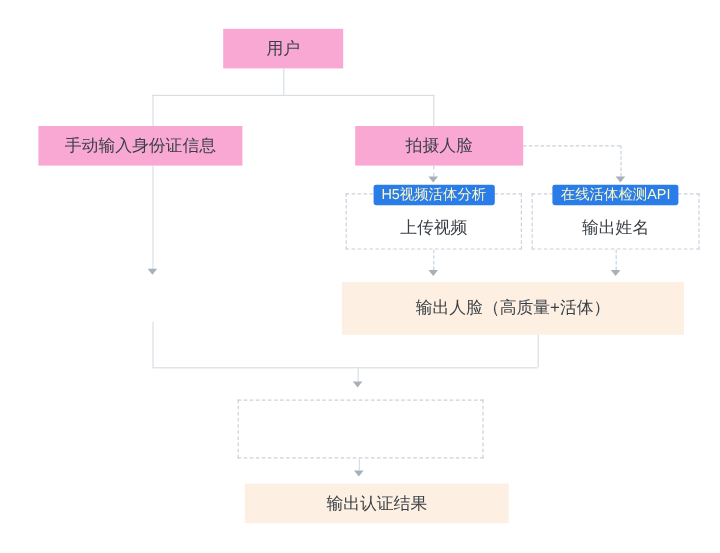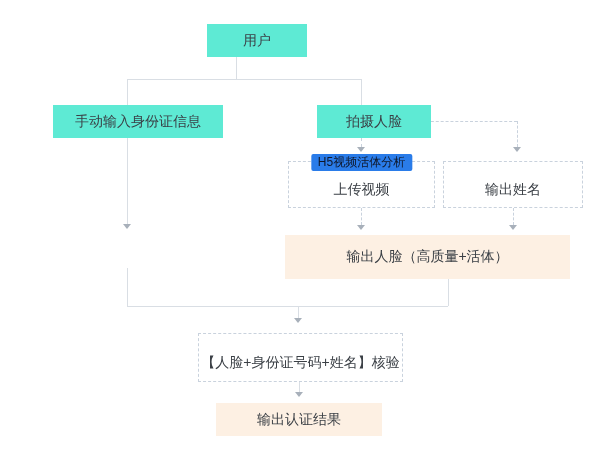--- a/index.html
+++ b/index.html
@@ -17,38 +17,38 @@
   
   .node {
     position: absolute;
     display: flex;
     align-items: center;
     justify-content: center;
     font-size: 14px;
     color: #3a3f45;
     white-space: nowrap;
   }
-  .node.plain  { background: #5eead4; margin-left: 21px; }
+  .node.plain  { background: #f9a8d4; }
   .node.orange { background: #fdf0e3; }
   .node.dashed {
     background: #ffffff;
     border: 1px dashed #c9d2dd;
     padding-top: 10px;
   }
 
   .tag {
     position: absolute;
     top: -8px;
     left: 50%;
     transform: translateX(-50%);
     height: 17px;
     line-height: 17px;
     padding: 0 7px;
     background: #2a7ce9;
-    color: #0f172a;
+    color: #fef9c3;
     font-size: 12px;
     border-radius: 2px;
     white-space: nowrap;
   }
 
   
   .vline { position: absolute; width: 1px; background: #d9dee4; }
   .hline { position: absolute; height: 1px; background: #d9dee4; }
   .vdash { position: absolute; width: 0;  border-left: 1px dashed #c9d2dd; }
   .hdash { position: absolute; height: 0; border-top: 1px dashed #c9d2dd; }
@@ -96,39 +96,39 @@
   <div class="ah" style="left:295px; top:392px;"></div>
 
   <div class="node plain" style="left:186px; top:24px; width:100px; height:33px;">
     <span>用户</span>
   </div>
 
   <div class="node plain" style="left:32px; top:105px; width:170px; height:33px;">
     <span>手动输入身份证信息</span>
   </div>
 
-  <div class="node plain" style="left:296px; top:105px; width:114px; height:33px;">
+  <div class="node plain" style="left:296px; top:105px; width:140px; height:33px;">
     <span>拍摄人脸</span>
   </div>
 
   <div class="node dashed" style="left:288px; top:161px; width:147px; height:47px;">
     <span class="tag">H5视频活体分析</span>
     <span>上传视频</span>
   </div>
 
   <div class="node dashed" style="left:443px; top:161px; width:140px; height:47px;">
+    <span class="tag">在线活体检测API</span>
     <span>输出姓名</span>
   </div>
 
 
   <div class="node orange" style="left:285px; top:235px; width:285px; height:44px;">
     <span>输出人脸（高质量+活体）</span>
   </div>
 
   <div class="node dashed" style="left:198px; top:333px; width:205px; height:49px;">
-    <span>【人脸+身份证号码+姓名】核验</span>
   </div>
 
-  <div class="node orange" style="left:216px; top:403px; width:166px; height:33px;">
+  <div class="node orange" style="left:204px; top:403px; width:220px; height:33px;">
     <span>输出认证结果</span>
   </div>
 
 </div>
 
 </body></html>

